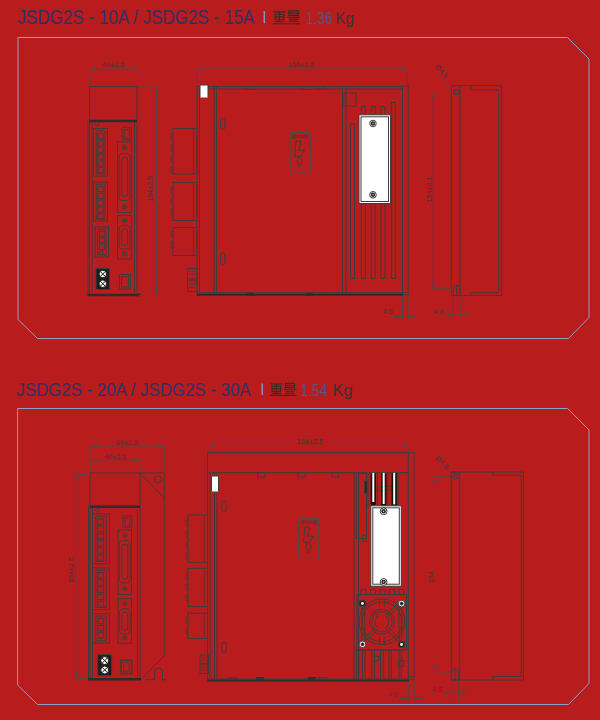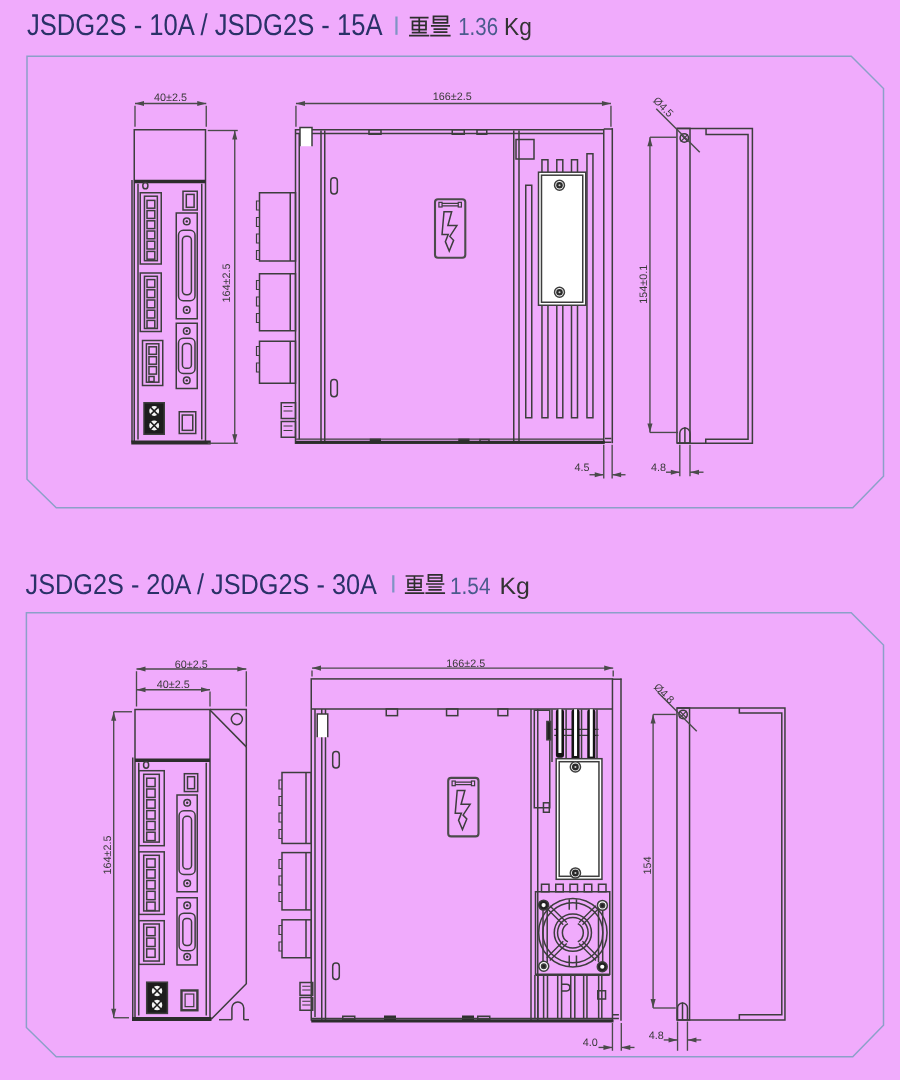--- a/index.html
+++ b/index.html
@@ -1,16 +1,16 @@
 <!DOCTYPE html>
 <html><head>
 <meta charset="utf-8">
 <style>
   html,body{margin:0;padding:0;background:#ffffff;}
-  #page{position:relative;width:600px;height:720px;background:#f0abfc;overflow:hidden;
+  #page{position:relative;width:600px;height:720px;background:#b91c1c;overflow:hidden;
         font-family:"Liberation Sans", sans-serif;}
   svg text{font-family:"Liberation Sans", sans-serif;}
 </style>
 </head>
 <body>
 <div id="page">
 <svg width="600" height="720" viewBox="0 0 600 720">
 
 <text x="18" y="23.6" font-size="20" fill="#2a3168" textLength="237" lengthAdjust="spacingAndGlyphs">JSDG2S - 10A / JSDG2S - 15A</text>
 

